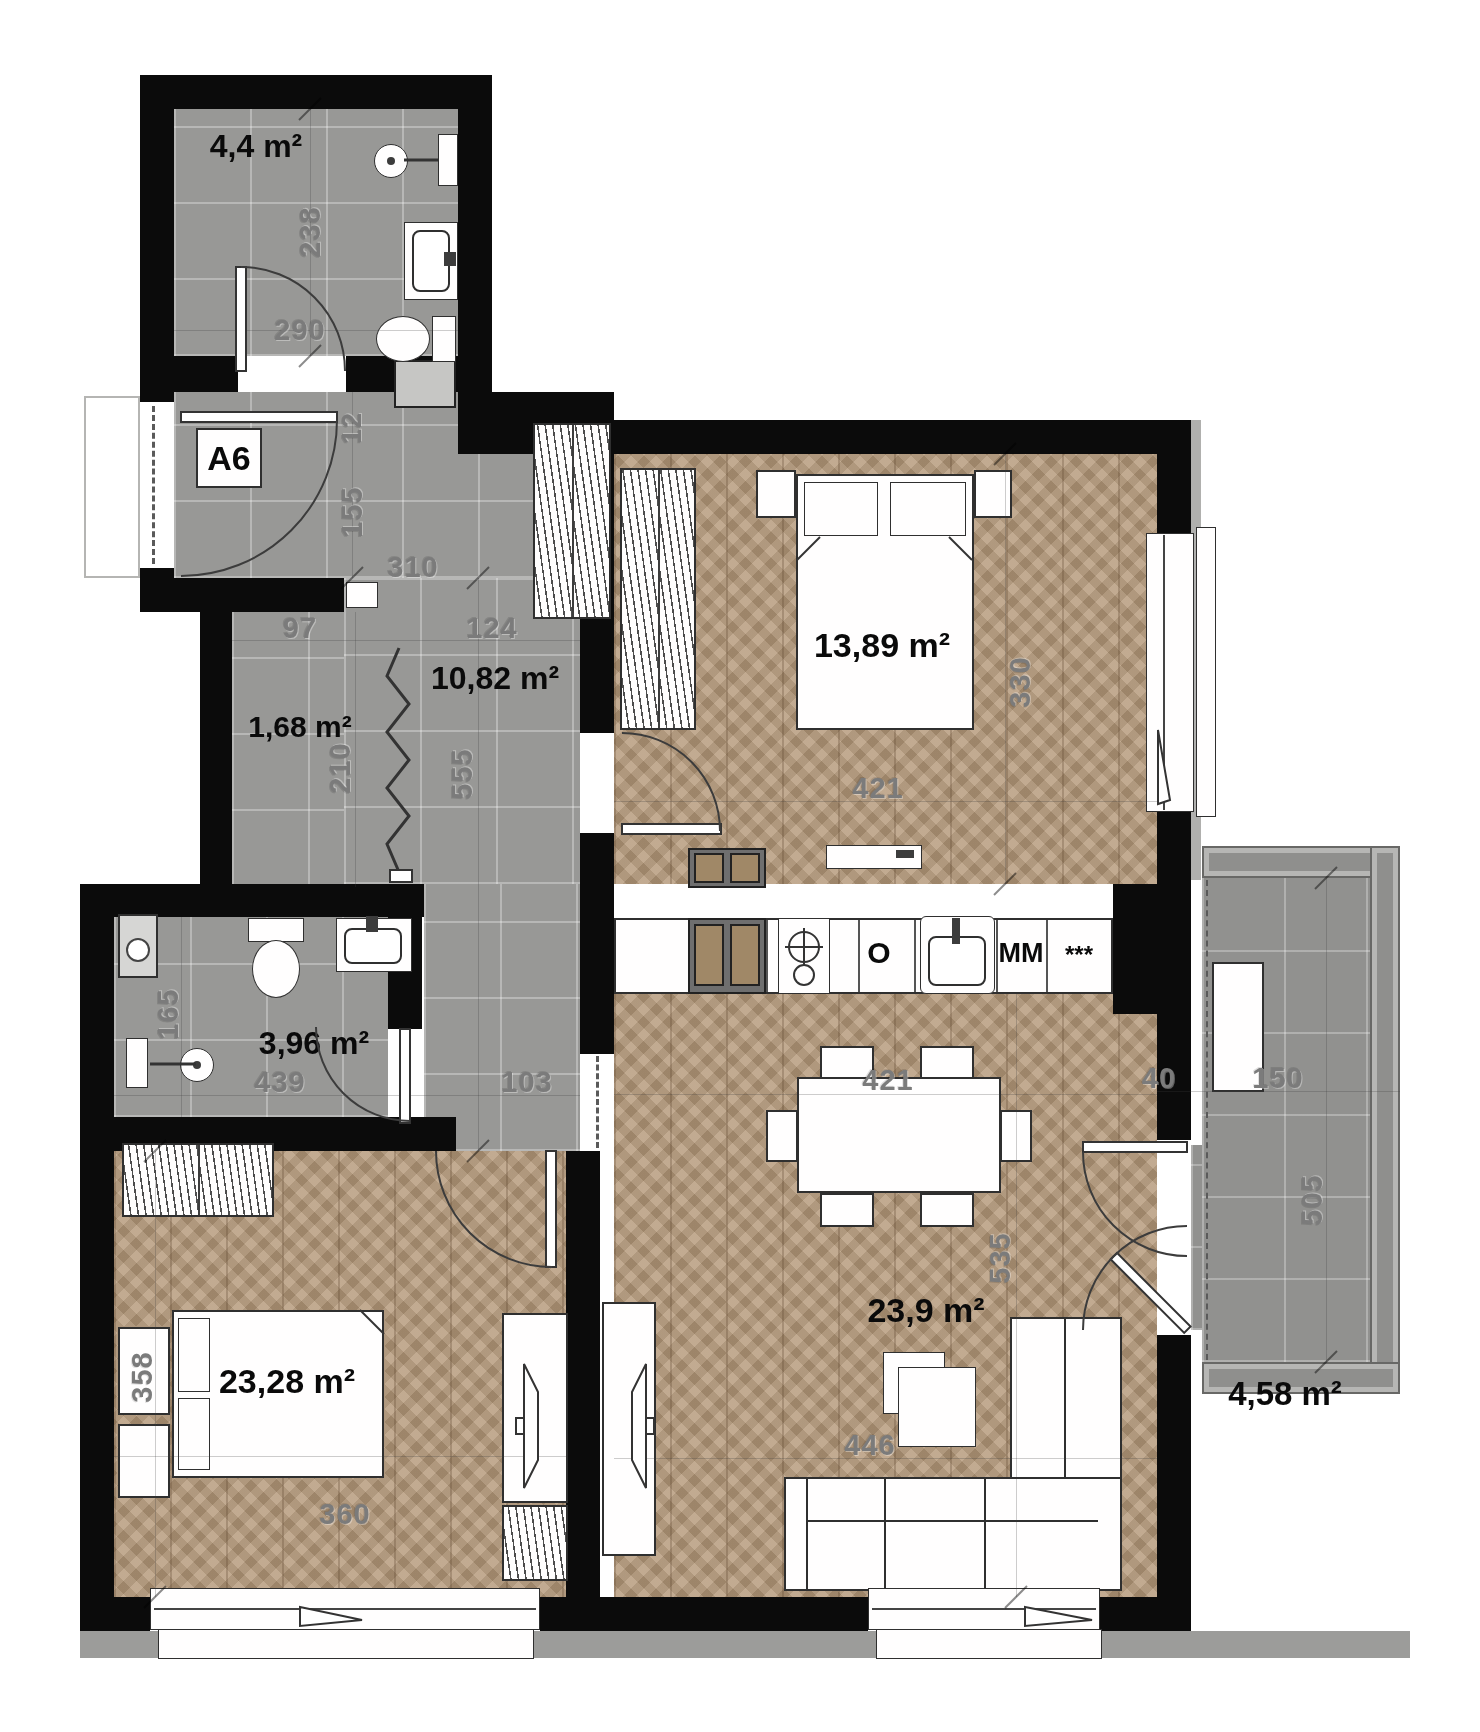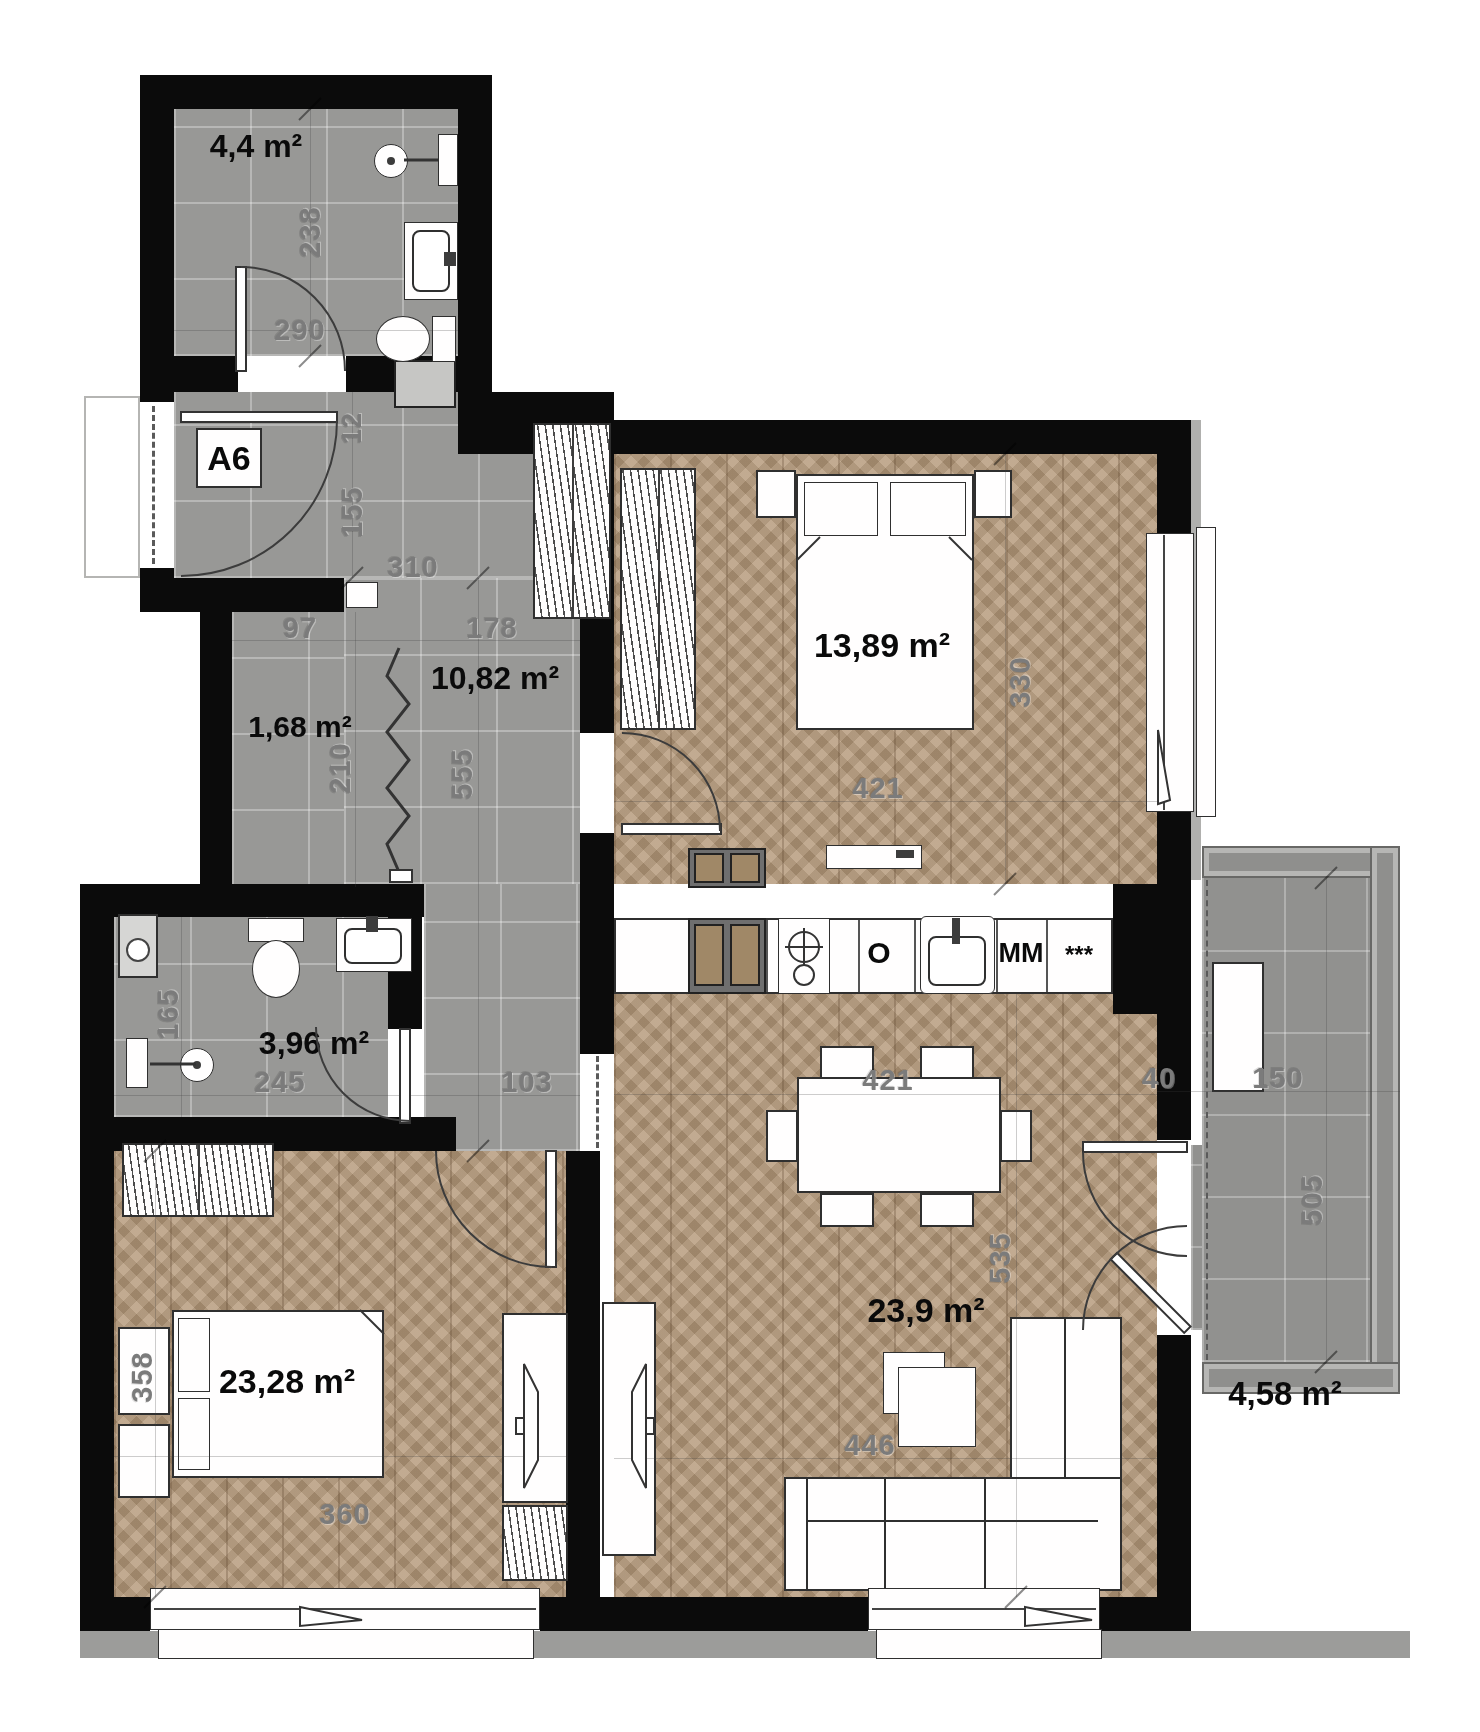--- a/index.html
+++ b/index.html
@@ -222,25 +222,25 @@
   <div class="area" style="left:287px;top:1381px;font-size:34px;">23,28 m²</div>
   <div class="area" style="left:926px;top:1310px;font-size:34px;">23,9 m²</div>
   <div class="area" style="left:1285px;top:1394px;font-size:33px;">4,58 m²</div>
 
   <div class="dim v" style="left:310px;top:232px;">238</div>
   <div class="dim" style="left:300px;top:330px;">290</div>
   <div class="dim v" style="left:352px;top:428px;font-size:27px;">12</div>
   <div class="dim v" style="left:352px;top:512px;">155</div>
   <div class="dim" style="left:413px;top:567px;">310</div>
   <div class="dim" style="left:300px;top:628px;">97</div>
-  <div class="dim" style="left:492px;top:628px;">178</div>
+  <div class="dim" style="left:492px;top:628px;">124</div>
   <div class="dim v" style="left:462px;top:774px;">555</div>
   <div class="dim v" style="left:340px;top:768px;">210</div>
   <div class="dim v" style="left:168px;top:1014px;">165</div>
-  <div class="dim" style="left:280px;top:1082px;">245</div>
+  <div class="dim" style="left:280px;top:1082px;">439</div>
   <div class="dim" style="left:527px;top:1082px;">103</div>
   <div class="dim v" style="left:1020px;top:682px;">330</div>
   <div class="dim" style="left:878px;top:788px;">421</div>
   <div class="dim" style="left:888px;top:1080px;">421</div>
   <div class="dim v" style="left:1000px;top:1258px;">535</div>
   <div class="dim" style="left:870px;top:1445px;">446</div>
   <div class="dim v" style="left:142px;top:1377px;">358</div>
   <div class="dim" style="left:345px;top:1514px;">360</div>
   <div class="dim" style="left:1159px;top:1078px;">40</div>
   <div class="dim" style="left:1278px;top:1078px;">150</div>

